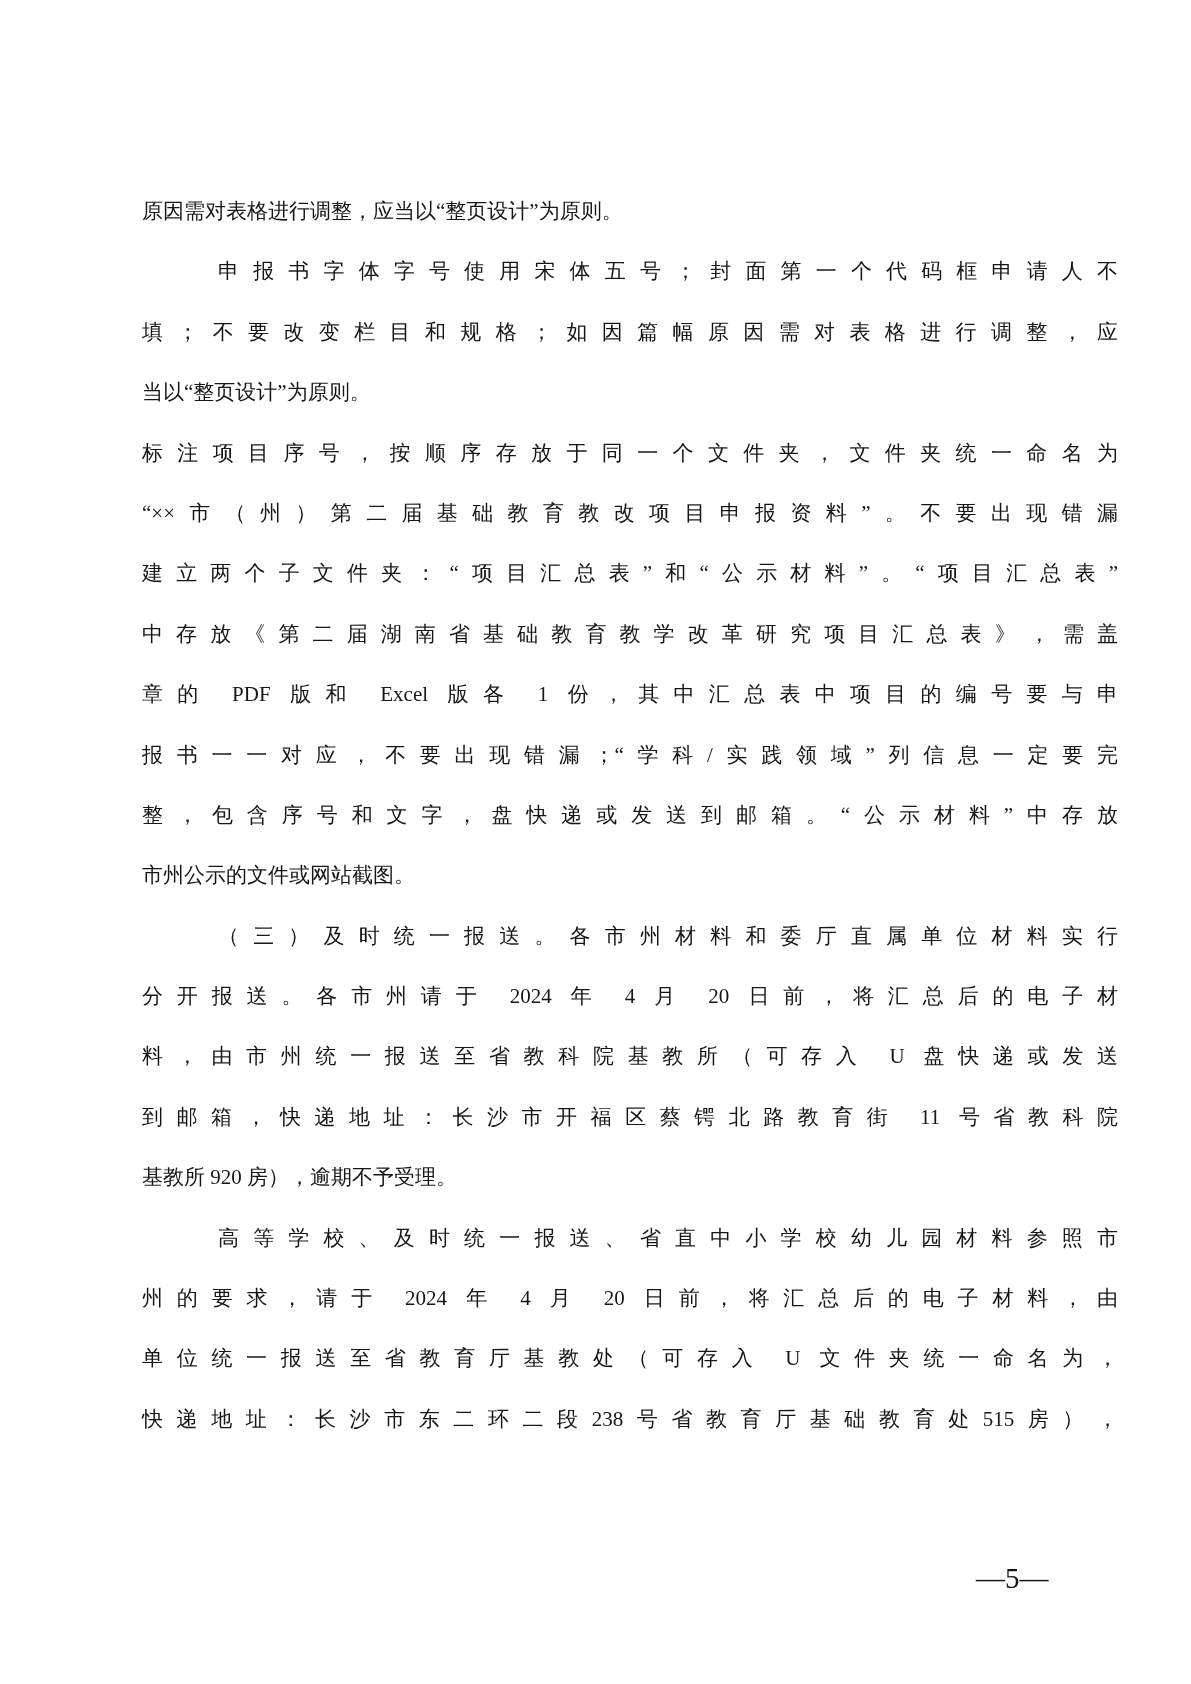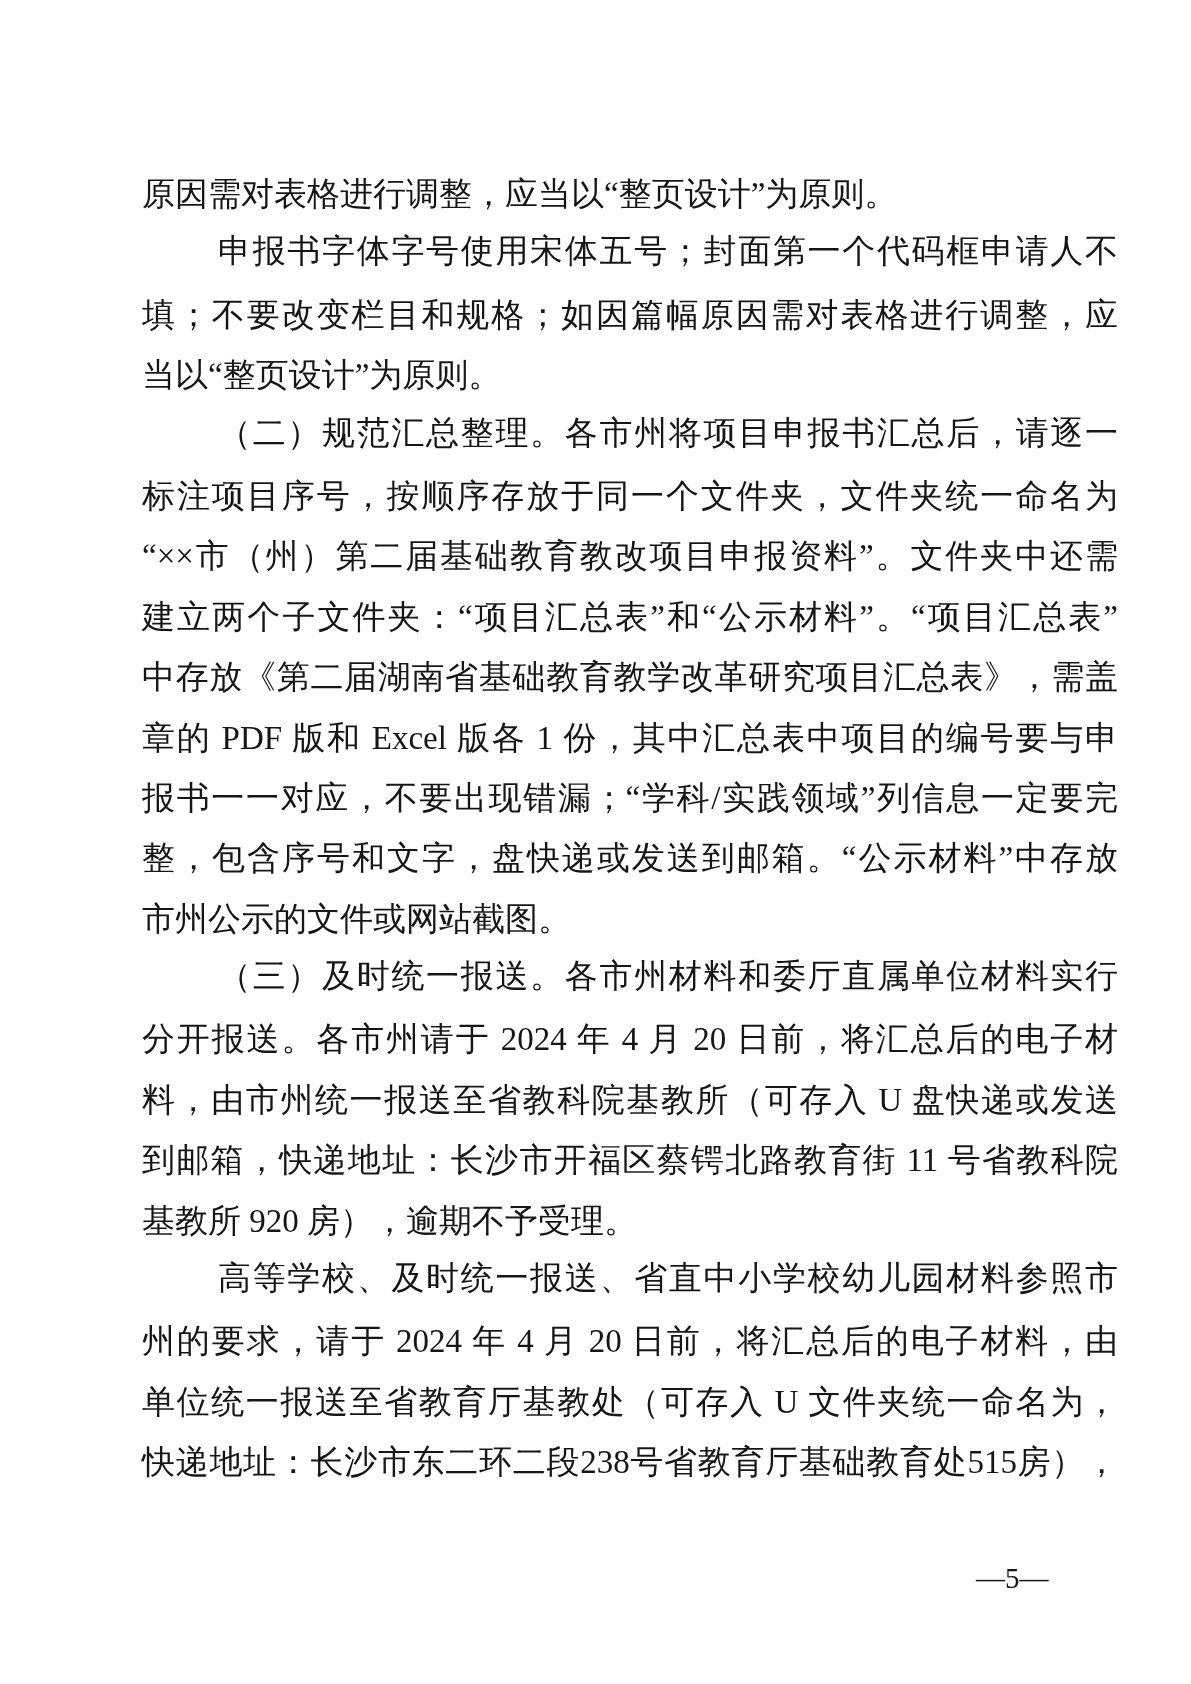--- a/index.html
+++ b/index.html
@@ -13,38 +13,37 @@
     color: #161616;
   }
   .page {
     position: absolute;
     inset: 0;
     background: #ffffff;
   }
   .text-block {
     position: absolute;
     left: 142px;
-    top: 164px;
+    top: 181px;
     width: 976px;
-    font-size: 33px;
+    font-size: 21px;
     line-height: 60.4px;
   }
   .ln {
     white-space: nowrap;
     text-align: justify;
     height: 60.4px;
   }
   .ln.j {
     
     text-align-last: justify;
   }
   .ln.ind {
     
     padding-left: 76px;
-    font-family: Liberation Mono, monospace;
   }
   .page-num {
     position: absolute;
     left: 976px;
     top: 1560px;
     width: 80px;
     font-size: 29px;
     line-height: 36px;
     white-space: nowrap;
     color: #161616;
@@ -53,23 +52,22 @@
 </head>
 <body>
 
 <div class="page">
 
   <div class="text-block">
     <div class="ln">原因需对表格进行调整，应当以“整页设计”为原则。</div>
     <div class="ln j ind">申报书字体字号使用宋体五号；封面第一个代码框申请人不</div>
     <div class="ln j">填；不要改变栏目和规格；如因篇幅原因需对表格进行调整，应</div>
     <div class="ln">当以“整页设计”为原则。</div>
-    <div class="ln j ind">（二）规范汇总整理。各市州将项目申报书汇总后，请逐一</div>
     <div class="ln j">标注项目序号，按顺序存放于同一个文件夹，文件夹统一命名为</div>
-    <div class="ln j">“××市（州）第二届基础教育教改项目申报资料”。文件夹中还需</div>
+    <div class="ln j">“××市（州）第二届基础教育教改项目申报资料”。不要出现错漏</div>
     <div class="ln j">建立两个子文件夹：“项目汇总表”和“公示材料”。“项目汇总表”</div>
     <div class="ln j">中存放《第二届湖南省基础教育教学改革研究项目汇总表》，需盖</div>
     <div class="ln j">章的 PDF 版和 Excel 版各 1 份，其中汇总表中项目的编号要与申</div>
     <div class="ln j">报书一一对应，不要出现错漏；“学科/实践领域”列信息一定要完</div>
     <div class="ln j">整，包含序号和文字，盘快递或发送到邮箱。“公示材料”中存放</div>
     <div class="ln">市州公示的文件或网站截图。</div>
     <div class="ln j ind">（三）及时统一报送。各市州材料和委厅直属单位材料实行</div>
     <div class="ln j">分开报送。各市州请于 2024 年 4 月 20 日前，将汇总后的电子材</div>
     <div class="ln j">料，由市州统一报送至省教科院基教所（可存入 U 盘快递或发送</div>
     <div class="ln j">到邮箱，快递地址：长沙市开福区蔡锷北路教育街 11 号省教科院</div>

